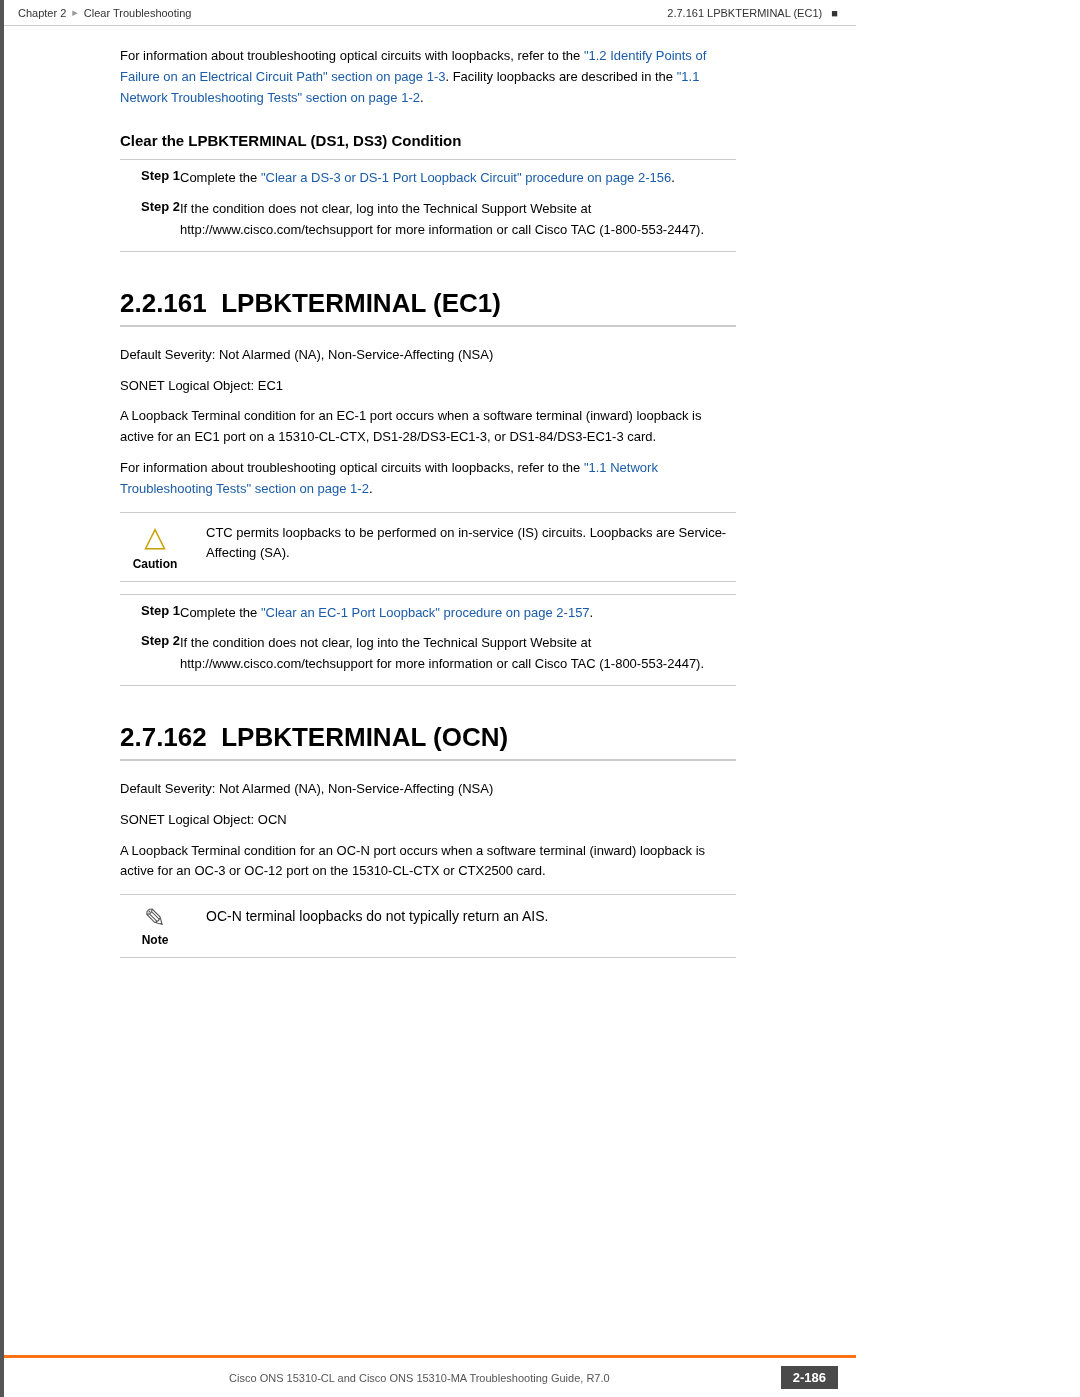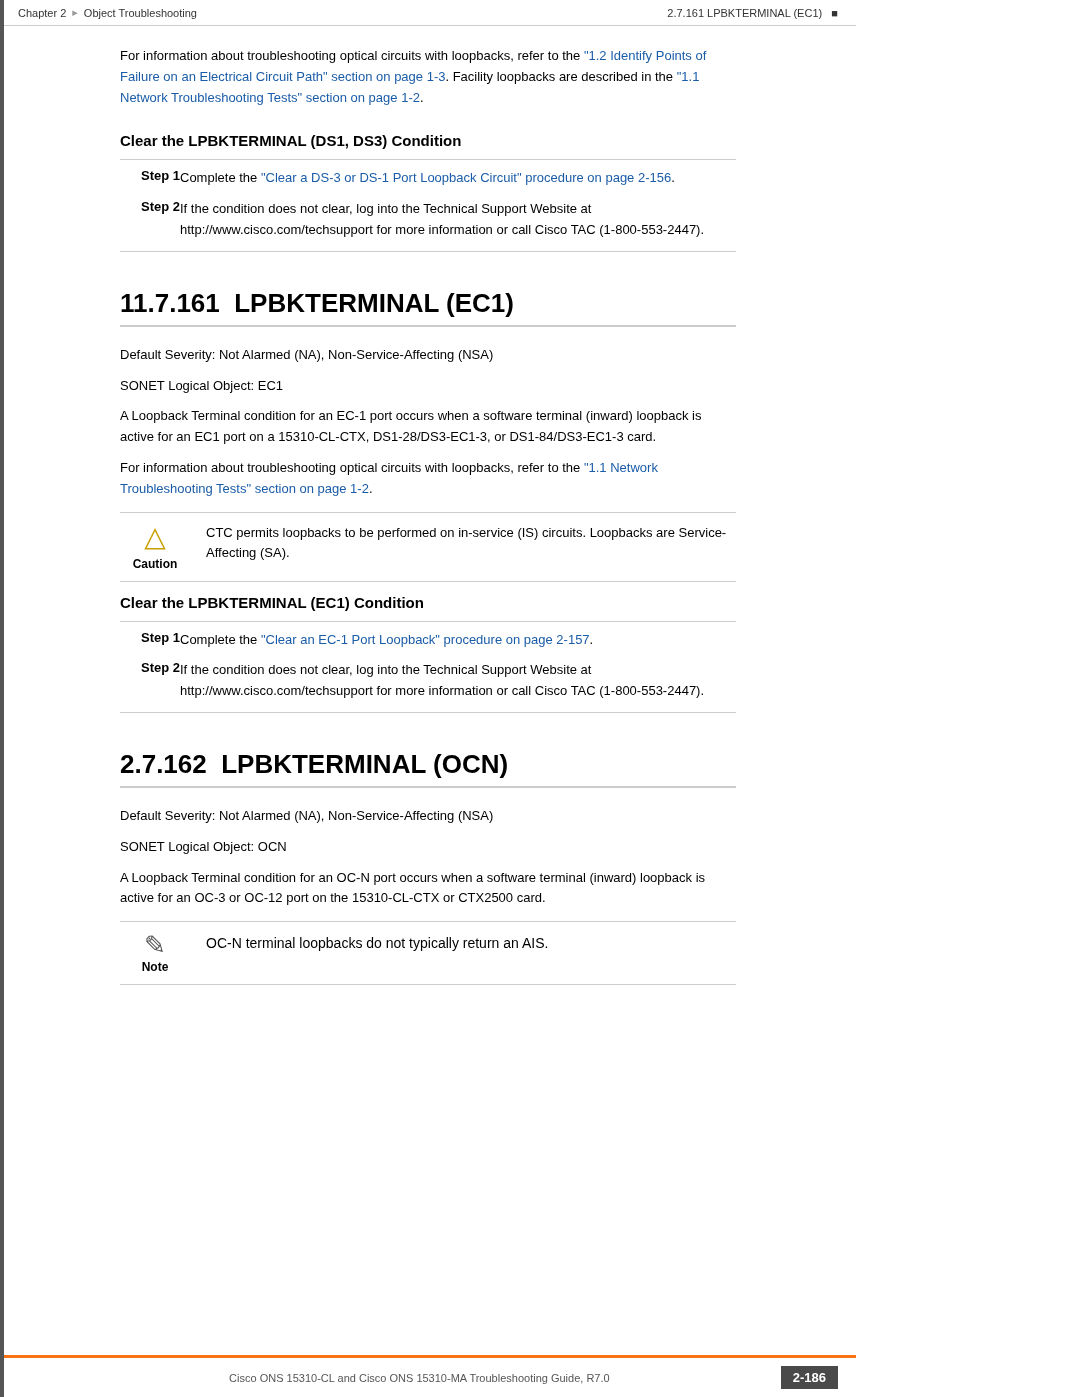--- a/index.html
+++ b/index.html
@@ -205,21 +205,21 @@
 </head>
 <body>
 
 <div class="page-wrapper">
   <div class="left-bar"></div>
 
   <div class="top-header">
     <div class="top-header-left">
       <span>Chapter 2</span>
       <span class="top-header-separator">▸</span>
-      <span>Object Troubleshooting</span>
+      <span>Clear Troubleshooting</span>
     </div>
     <div class="top-header-right">
       <span>2.7.161   LPBKTERMINAL (EC1)</span>
       &nbsp;&nbsp;■
     </div>
   </div>
 
   <div class="content">
 
     <p class="intro-para">
@@ -236,39 +236,38 @@
         </span>
       </div>
       <div class="step-row">
         <span class="step-label">Step 2</span>
         <span class="step-content">If the condition does not clear, log into the Technical Support Website at http://www.cisco.com/techsupport for more information or call Cisco TAC (1-800-553-2447).</span>
       </div>
     </div>
     <hr class="section-divider">
 
     <div class="big-title">
-      <span>11.7.161</span>&nbsp;&nbsp;<span>LPBKTERMINAL (EC1)</span>
+      <span>2.2.161</span>&nbsp;&nbsp;<span>LPBKTERMINAL (EC1)</span>
     </div>
 
     <p class="desc-para">Default Severity: Not Alarmed (NA), Non-Service-Affecting (NSA)</p>
     <p class="desc-para">SONET Logical Object: EC1</p>
     <p class="desc-para">A Loopback Terminal condition for an EC-1 port occurs when a software terminal (inward) loopback is active for an EC1 port on a 15310-CL-CTX, DS1-28/DS3-EC1-3, or DS1-84/DS3-EC1-3 card.</p>
     <p class="desc-para">
       <span>For information about troubleshooting optical circuits with loopbacks, refer to the </span><a class="link">"1.1  Network Troubleshooting Tests" section on page 1-2</a><span>.</span>
     </p>
 
     <div class="caution-box">
       <div class="caution-icon-wrap">
         <span class="caution-icon">△</span>
         <span class="caution-label">Caution</span>
       </div>
       <span class="caution-text">CTC permits loopbacks to be performed on in-service (IS) circuits. Loopbacks are Service-Affecting (SA).</span>
     </div>
 
-    <h2 class="section-heading">Clear the LPBKTERMINAL (EC1) Condition</h2>
     <hr class="section-divider">
     <div class="steps-container">
       <div class="step-row">
         <span class="step-label">Step 1</span>
         <span class="step-content">
           <span>Complete the </span><a class="link">"Clear an EC-1 Port Loopback" procedure on page 2-157</a><span>.</span>
         </span>
       </div>
       <div class="step-row">
         <span class="step-label">Step 2</span>

